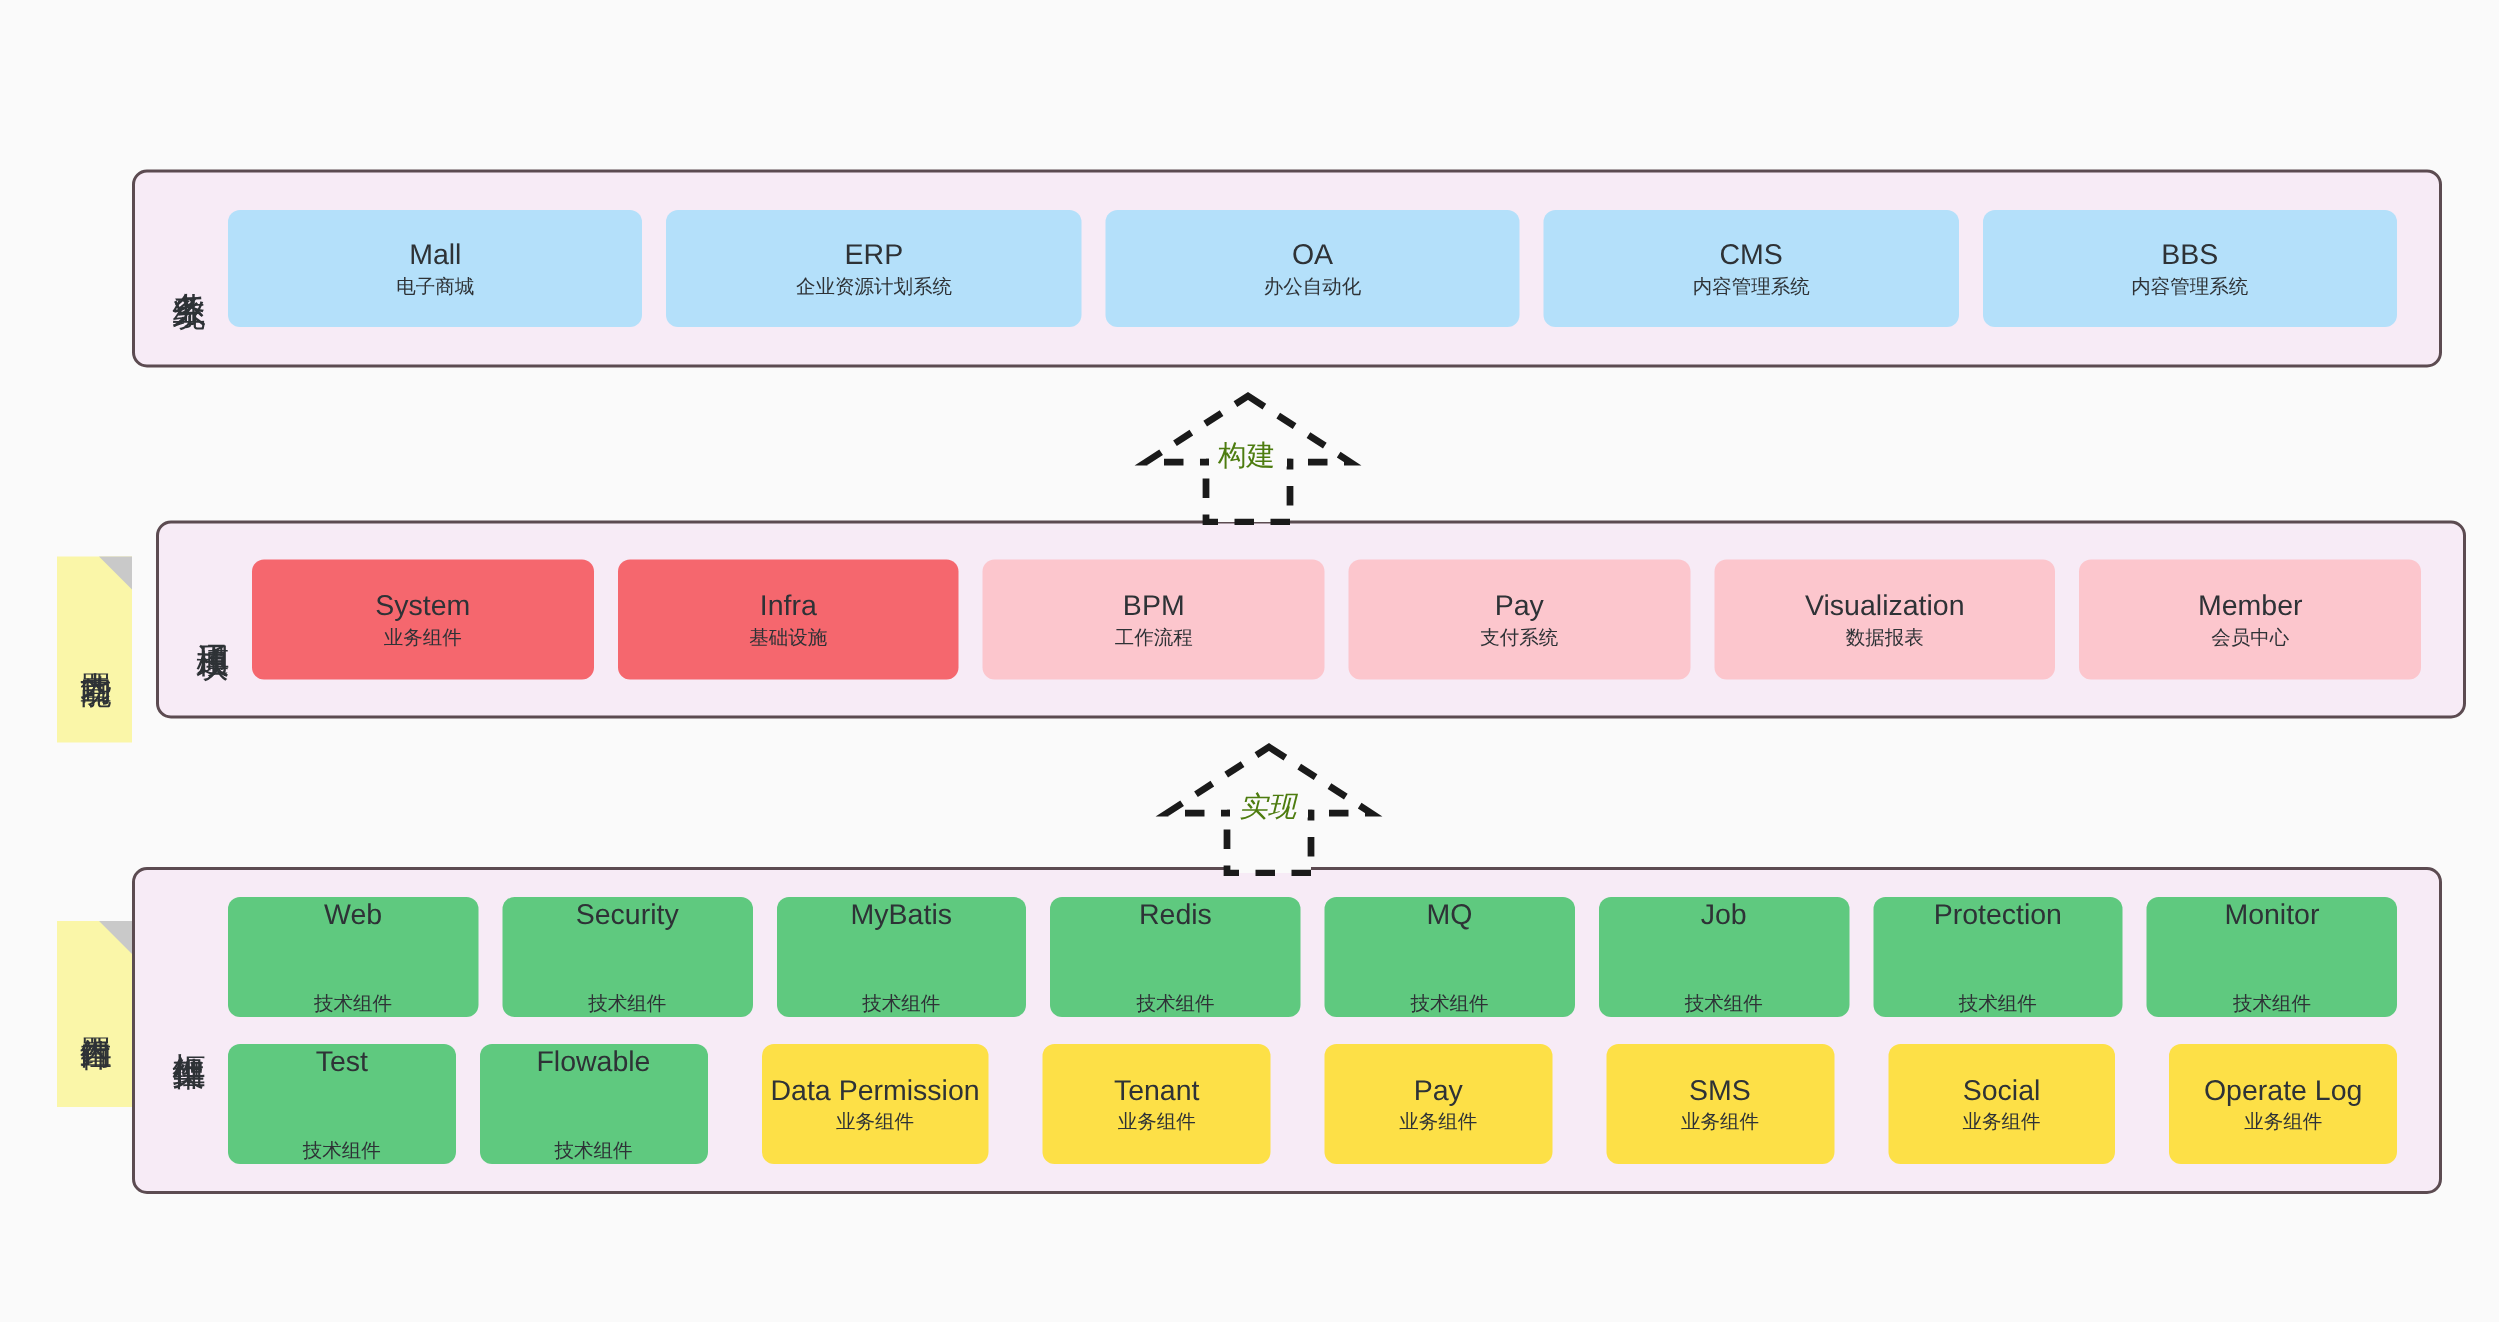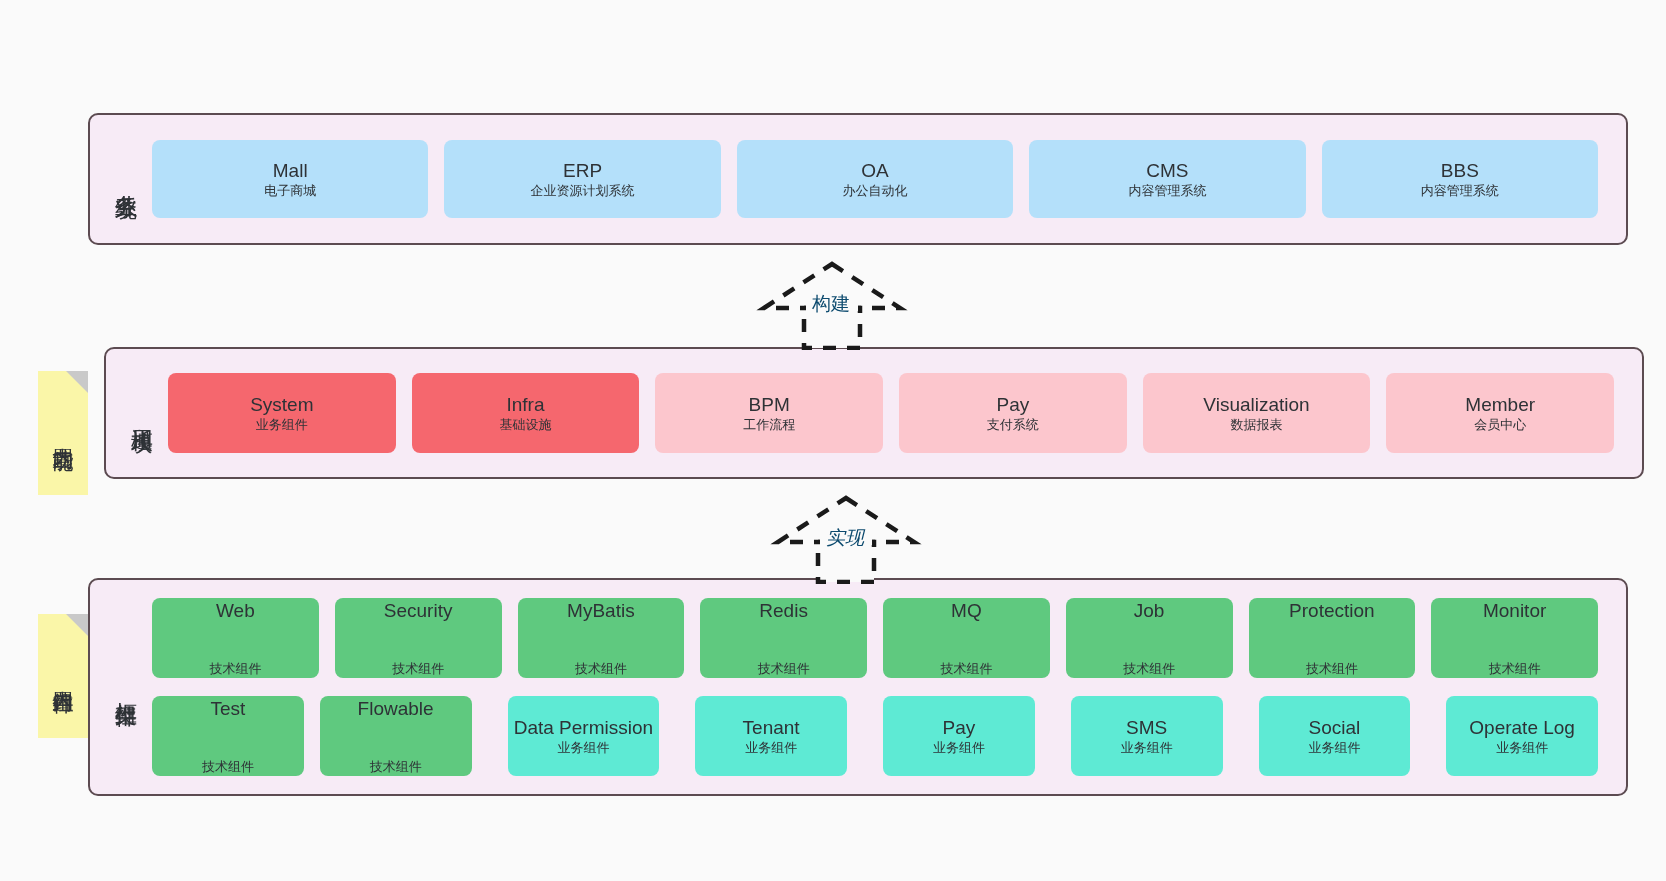--- a/index.html
+++ b/index.html
@@ -93,21 +93,21 @@
   }
 
   .h-biz   { height: 78px; }
   .h-mod   { height: 80px; }
   .h-frame { height: 80px; }
 
   .c-blue       { background: #B4E0FA; }
   .c-red        { background: #F5676E; }
   .c-pink       { background: #FCC6CD; }
   .c-green      { background: #5FC97F; gap: 38px; }
-  .c-lightgreen { background: #5eead4; margin-left: 20px; }
+  .c-lightgreen { background: #fde047; margin-left: 20px; }
 
   
   .note {
     position: absolute;
     background: #FAF6A8;
     color: #2E3236;
     font-size: 21px;
     line-height: 1.14;
     letter-spacing: 1px;
     writing-mode: vertical-rl;
@@ -131,21 +131,21 @@
 
   
   .arrow-wrap {
     position: absolute;
     z-index: 3;
   }
   .arrow-wrap svg { display: block; }
   .arrow-label {
     position: absolute;
     font-size: 19px;
-    color: #0c4a6e;
+    color: #4d7c0f;
     background: transparent;
     white-space: nowrap;
     user-select: none;
   }
 </style>
 </head>
 <body>
 
 <div id="canvas">
 

